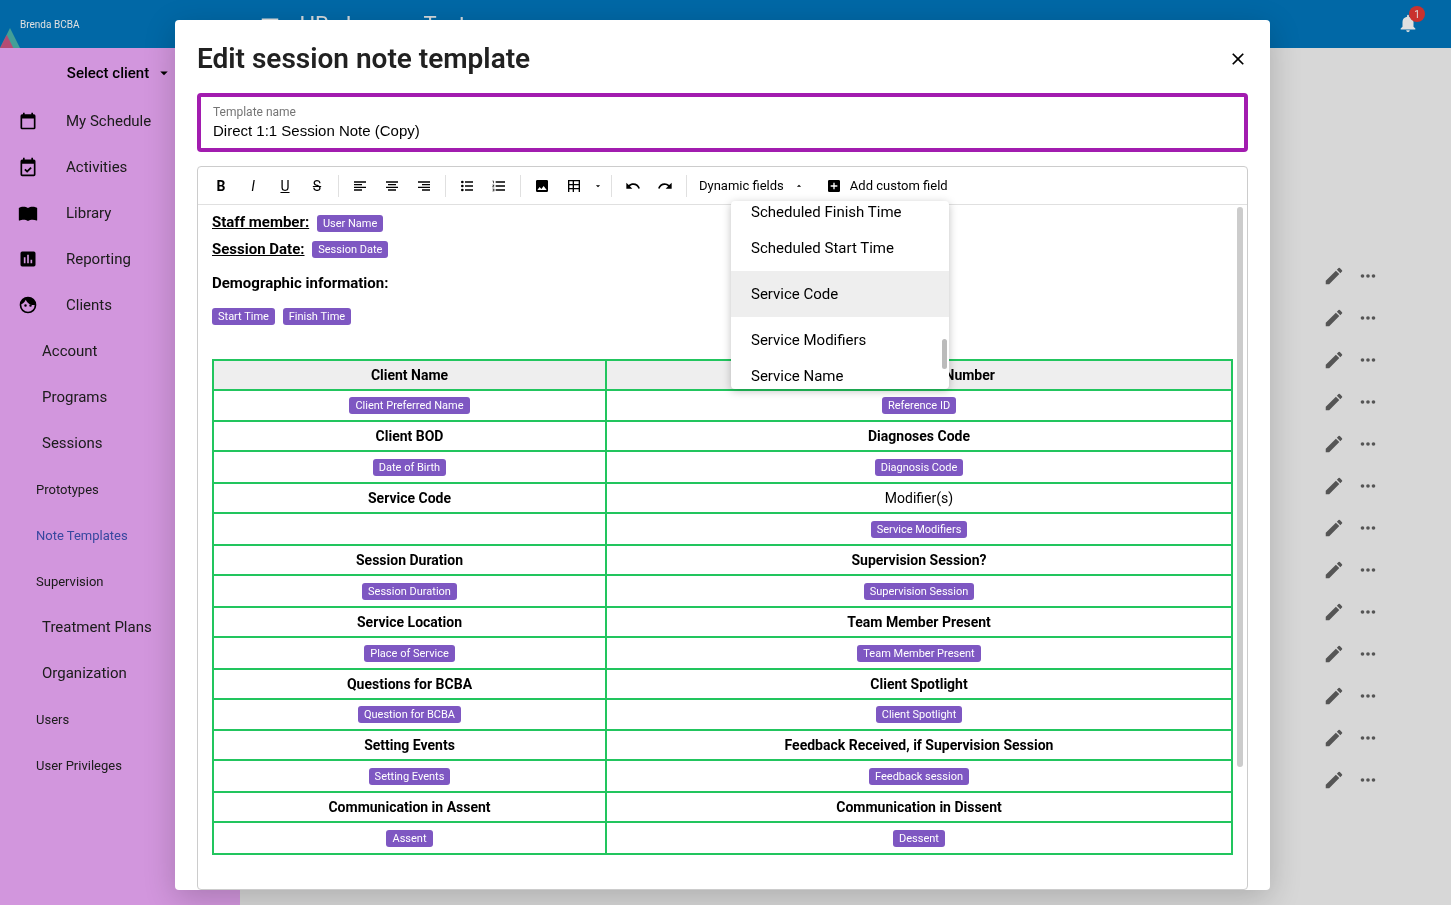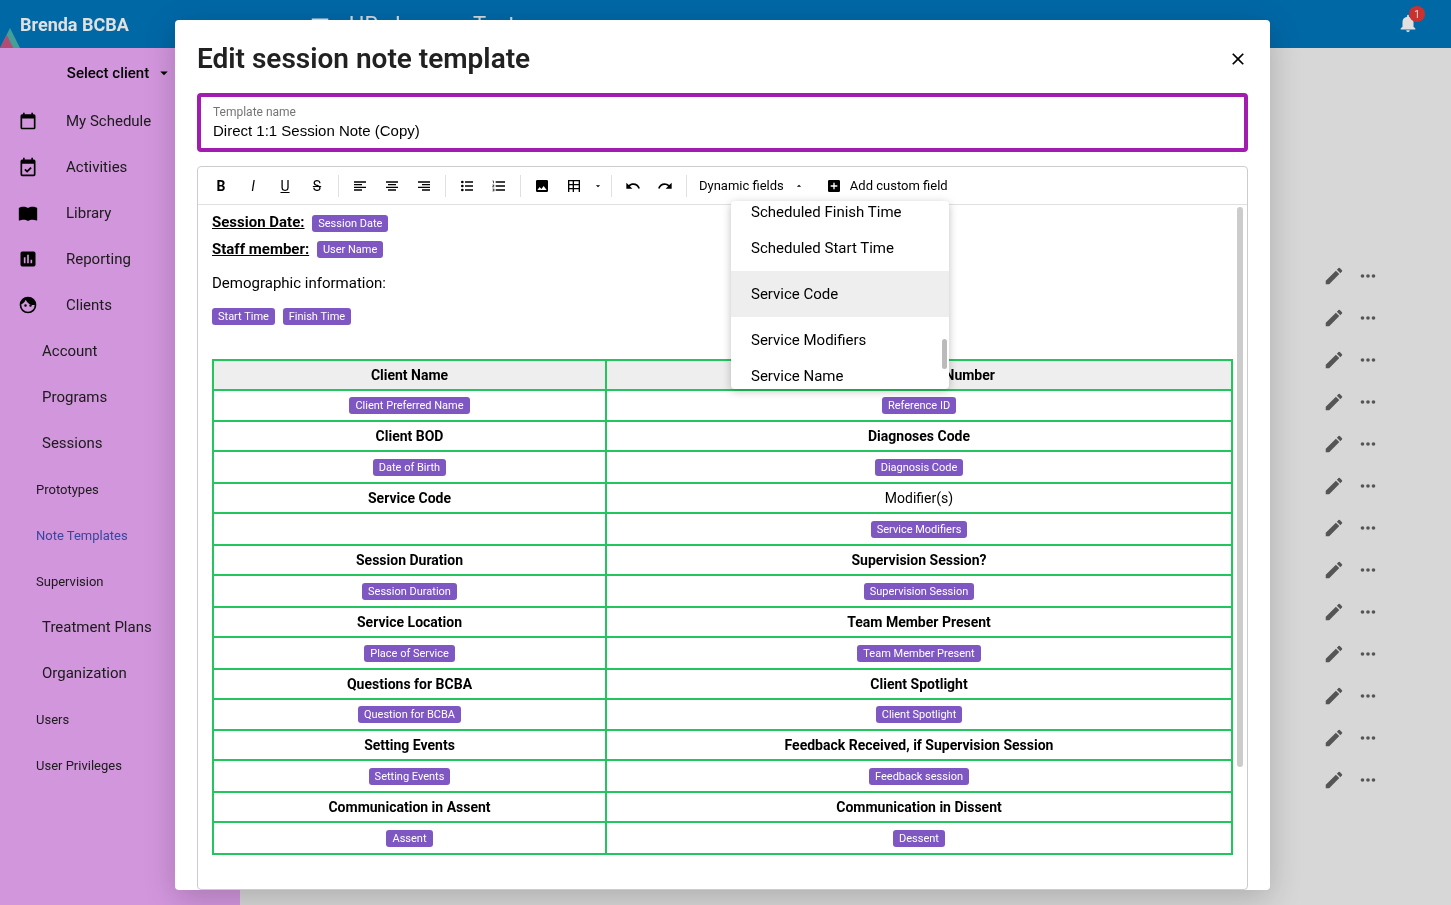--- a/index.html
+++ b/index.html
@@ -1,21 +1,21 @@
 <!DOCTYPE html>
 <html><head>
   <meta charset="utf-8">
   <style>
     * { box-sizing: border-box; margin: 0; padding: 0; }
     body { font-family: -apple-system, BlinkMacSystemFont, "Segoe UI", Roboto, sans-serif; background: #f5f5f5; width: 1451px; height: 905px; overflow: hidden; position: relative; }
     
     
     .header { height: 48px; background: #0277bd; display: flex; align-items: center; padding: 0 16px; position: relative; color: white; }
     .header-logo { width: 20px; height: 20px; position: absolute; left: 0; top: 28px; }
-    .header-user { font-size: 18px; font-weight: 700; margin-left: 4px; }
+    .header-user { font-size: 10px; font-weight: 400; margin-left: 4px; }
     .header-menu-icon { margin-left: 180px; color: white; }
     .header-title { font-size: 22px; font-weight: 400; margin-left: 18px; opacity: 0.95; }
     .header-bell { position: absolute; right: 32px; top: 12px; }
     .notif-badge { position: absolute; top: -6px; right: -6px; background: #e53935; color: white; font-size: 10px; width: 16px; height: 16px; border-radius: 50%; display: flex; align-items: center; justify-content: center; }
 
     
     .sidebar { position: absolute; top: 48px; left: 0; width: 240px; height: calc(905px - 48px); background: #f0abfc; overflow-y: auto; }
     .client-selector { height: 50px; display: flex; align-items: center; justify-content: center; font-size: 15px; font-weight: 500; gap: 6px; cursor: pointer; }
     .nav-item { height: 46px; display: flex; align-items: center; padding-left: 18px; gap: 28px; font-size: 15px; color: #212121; cursor: pointer; }
     .nav-item.sub2 { padding-left: 36px; font-size: 13px; }
@@ -44,21 +44,21 @@
     .toolbar { height: 38px; border-bottom: 1px solid #e0e0e0; display: flex; align-items: center; padding: 0 8px; gap: 2px; }
     .tb-btn { width: 30px; height: 30px; display: flex; align-items: center; justify-content: center; cursor: pointer; font-size: 14px; border-radius: 3px;}
     .tb-sep { width:1px; height:22px; background:#e0e0e0; margin:0 4px;}
     .tb-dynamic { font-size: 13px; padding: 0 6px; cursor:pointer; display:flex; align-items:center; gap:10px;}
     .tb-custom { font-size: 13px; padding: 0 6px; cursor:pointer; display:flex; align-items:center; gap:8px; margin-left:8px;}
 
     .editor-body { flex: 1; padding: 8px 14px 14px 14px; overflow-y: auto; font-size: 15px; position: relative;}
     .field-line { margin-bottom: 8px; }
     .field-label { font-weight: 700; text-decoration: underline; }
     .chip { display: inline-block; background: #7e57c2; color: white; font-size: 11px; padding: 2px 6px; border-radius: 3px; margin-left: 4px; vertical-align: middle; }
-    .demo-label { font-weight: 400; margin-top: 16px; margin-bottom: 14px; }
+    .demo-label { font-weight: 700; margin-top: 16px; margin-bottom: 14px; }
     .chips-row .chip { margin-left: 0; margin-right: 4px; }
 
     
     .tmpl-table { width: 100%; border-collapse: collapse; margin-top: 34px; }
     .tmpl-table th, .tmpl-table td { border: 2px solid #22c55e; padding: 6px 8px; text-align: center; font-size: 14px; }
     .tmpl-table th { background: #eeeeee; font-weight: 700; height: 30px;}
     .tmpl-table td { height: 28px; }
     .tmpl-table td.label-cell { font-weight: 700; }
     .tmpl-table td.plain { font-weight: 400; }
     .tmpl-table .chip { margin: 0; }
@@ -465,26 +465,26 @@
       <div class="tb-custom">
         <svg width="16" height="16" viewBox="0 0 24 24">
             <path d="M19 3H5a2 2 0 00-2 2v14a2 2 0 002 2h14a2 2 0 002-2V5a2 2 0 00-2-2zm-2 10h-4v4h-2v-4H7v-2h4V7h2v4h4z"></path>
           </svg>
         <span>Add custom field</span>
       </div>
     </div>
 
     <div class="editor-body">
       <div class="field-line">
+        <span class="field-label">Staff member:</span>
+        <span class="chip">User Name</span>
+      </div>
+      <div class="field-line">
         <span class="field-label">Session Date:</span>
         <span class="chip">Session Date</span>
-      </div>
-      <div class="field-line">
-        <span class="field-label">Staff member:</span>
-        <span class="chip">User Name</span>
       </div>
       <div class="demo-label">Demographic information:</div>
       <div class="chips-row">
         <span class="chip">Start Time</span>
         <span class="chip">Finish Time</span>
       </div>
 
       <table class="tmpl-table">
         <thead>
           <tr>

